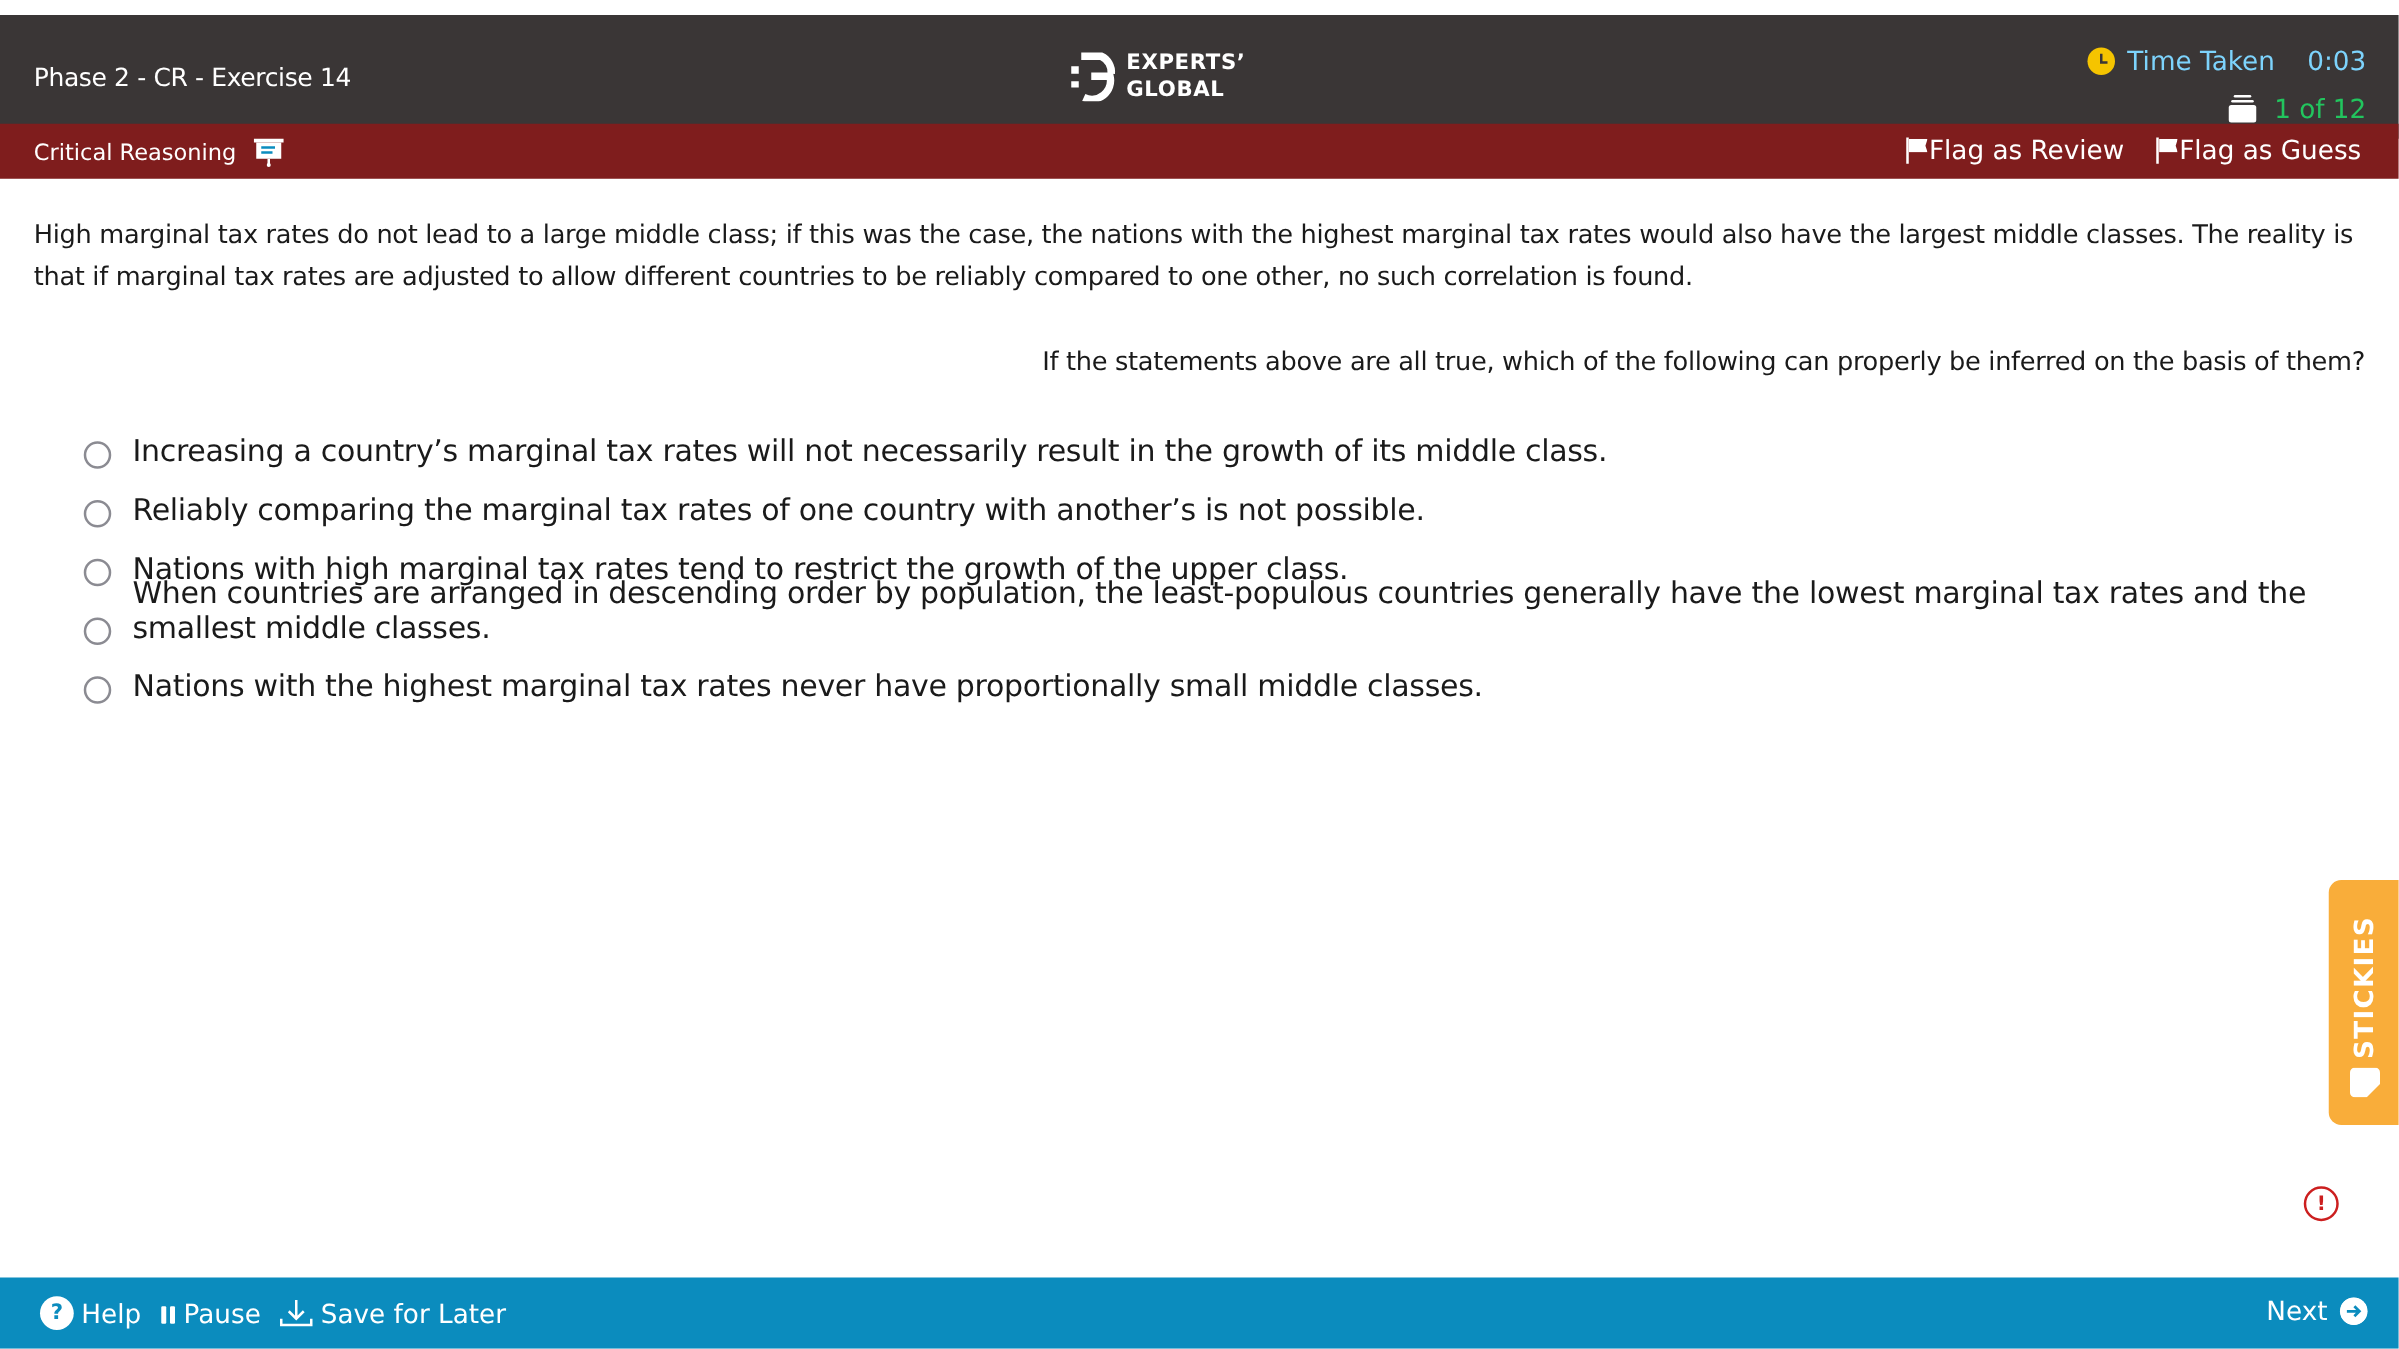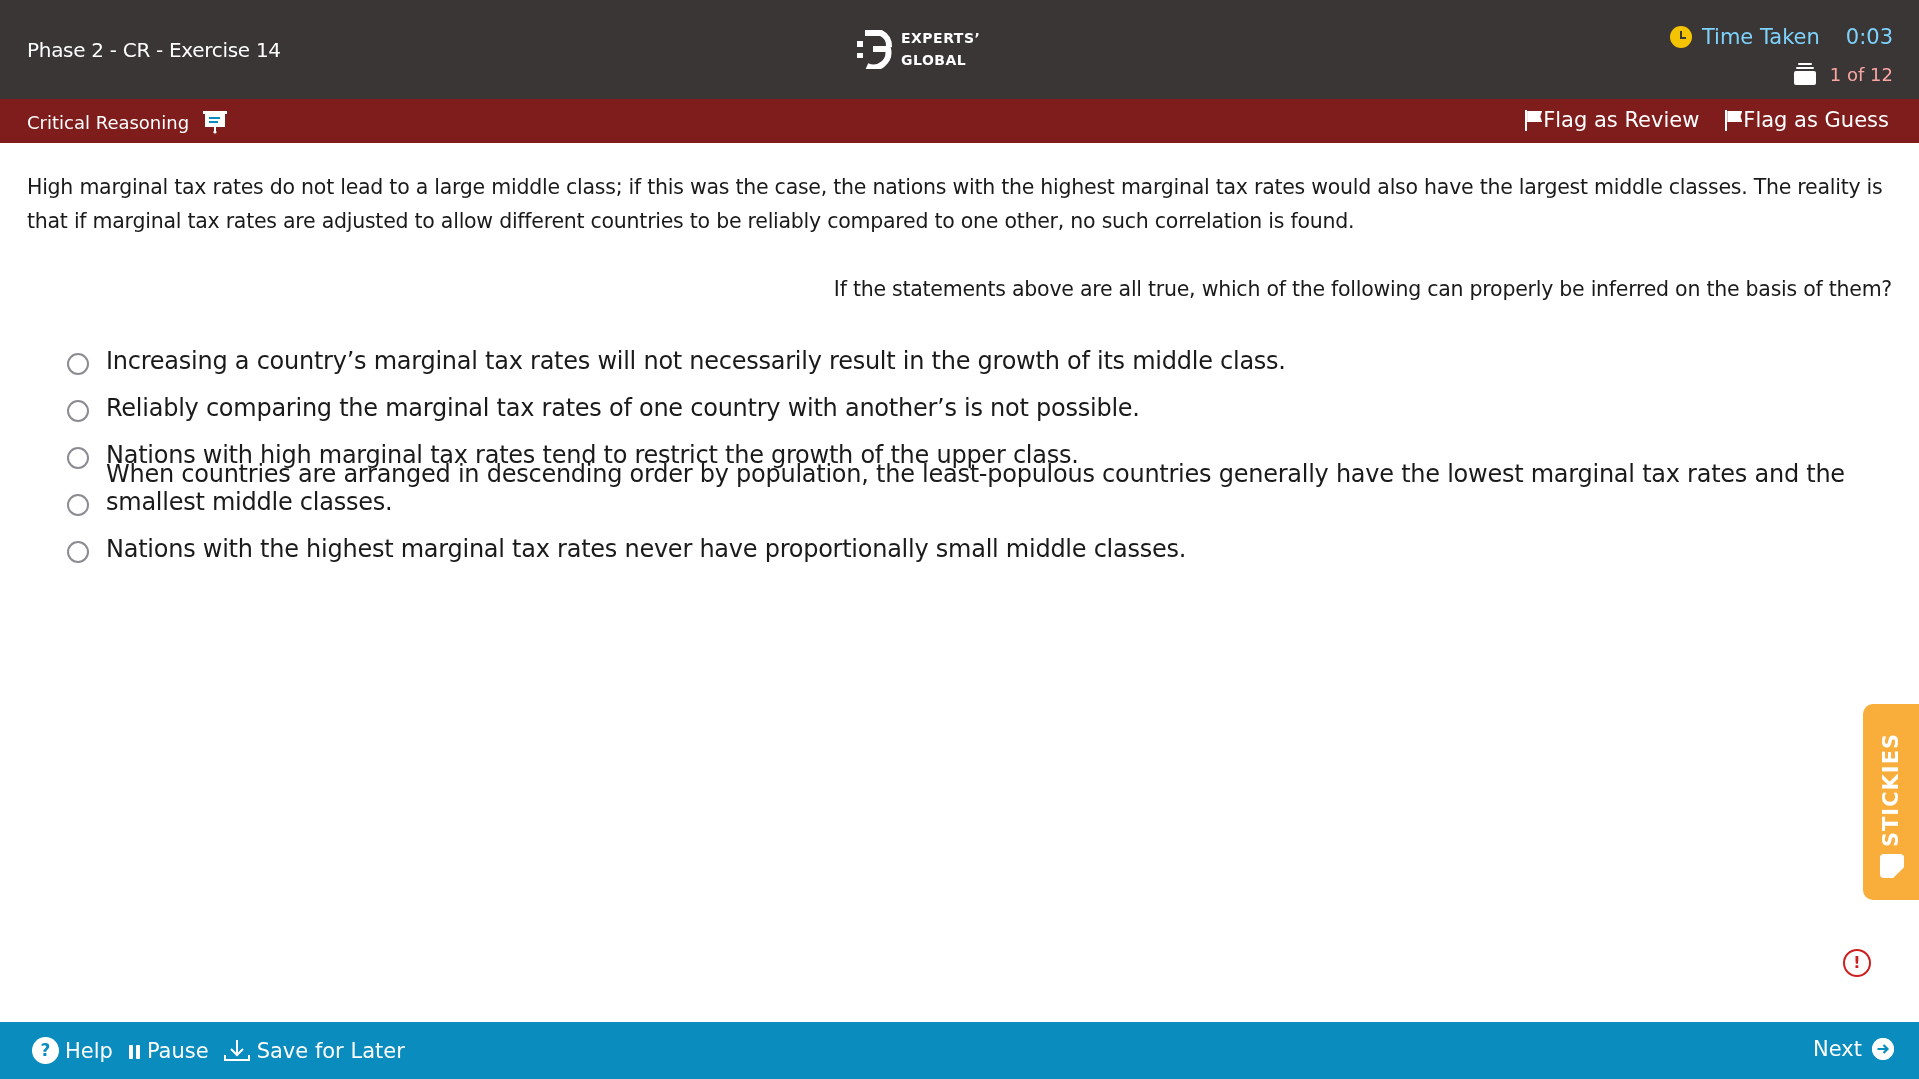--- a/index.html
+++ b/index.html
@@ -1,29 +1,29 @@
 <!DOCTYPE html>
 <html><head>
 <meta charset="utf-8">
 <style>
   * { box-sizing: border-box; margin: 0; padding: 0; }
   html, body { width: 1919px; height: 1079px; overflow: hidden; background: #ffffff; }
   body { font-family: "DejaVu Sans", "Liberation Sans", sans-serif; color: #1a1a1a; position: relative; }
 
-  .topbar { position: absolute; left: 0; top: 0; width: 1919px; height: 99px; background: #3a3636; color: #fff; }
+  .topbar { position: absolute; left: 0; top: 12px; width: 1919px; height: 99px; background: #3a3636; color: #fff; }
   .exam-title { position: absolute; left: 27px; top: 38px; font-size: 20px; letter-spacing: -0.3px; }
   .logo { position: absolute; left: 855px; top: 27px; display: flex; align-items: center; gap: 8px; }
   .logo-mark { width: 38px; height: 40px; position: relative; }
-  .logo-text { font-family: "DejaVu Sans", sans-serif; font-weight: bold; font-size: 14px; line-height: 22px; color: #fff; letter-spacing: 0.5px; }
+  .logo-text { font-family: "DejaVu Sans", sans-serif; font-weight: bold; font-size: 17px; line-height: 22px; color: #fff; letter-spacing: 0.5px; }
   .timer { position: absolute; right: 26px; top: 25px; display: flex; align-items: center; gap: 10px; color: #7dd3fc; font-size: 21px; }
   .timer .clock { width: 22px; height: 22px; border-radius: 50%; background: #f5c400; position: relative; }
   .timer .clock::before { content: ""; position: absolute; left: 10px; top: 5px; width: 2px; height: 7px; background: #3a3636; }
   .timer .clock::after { content: ""; position: absolute; left: 10px; top: 11px; width: 6px; height: 2px; background: #3a3636; }
   .timer .gap { width: 6px; }
-  .counter { position: absolute; right: 26px; top: 63px; display: flex; align-items: center; gap: 14px; color: #fca5a5; font-size: 18px; }
+  .counter { position: absolute; right: 26px; top: 63px; display: flex; align-items: center; gap: 14px; color: #22c55e; font-size: 21px; }
   .counter .stack { width: 22px; height: 22px; position: relative; }
   .counter .stack span { position: absolute; left: 0; background: #fff; border-radius: 2px; }
 
   .subbar { position: absolute; left: 0; top: 99px; width: 1919px; height: 44px; background: #7f1d1d; color: #fff; }
   .section-label { position: absolute; left: 27px; top: 11px; font-size: 18px; display: flex; align-items: center; gap: 14px; }
   .flags { position: absolute; right: 30px; top: 9px; display: flex; gap: 26px; font-size: 21px; }
   .flag-btn { display: flex; align-items: center; gap: 0; cursor: pointer; }
   .flag-icon { width: 18px; height: 22px; position: relative; }
   .flag-icon::before { content: ""; position: absolute; left: 0; top: 1px; width: 2px; height: 21px; background: #fff; }
   .flag-icon::after { content: ""; position: absolute; left: 2px; top: 2px; width: 15px; height: 11px; background: #fff; clip-path: polygon(0 0, 100% 0, 88% 50%, 100% 100%, 0 100%); }

